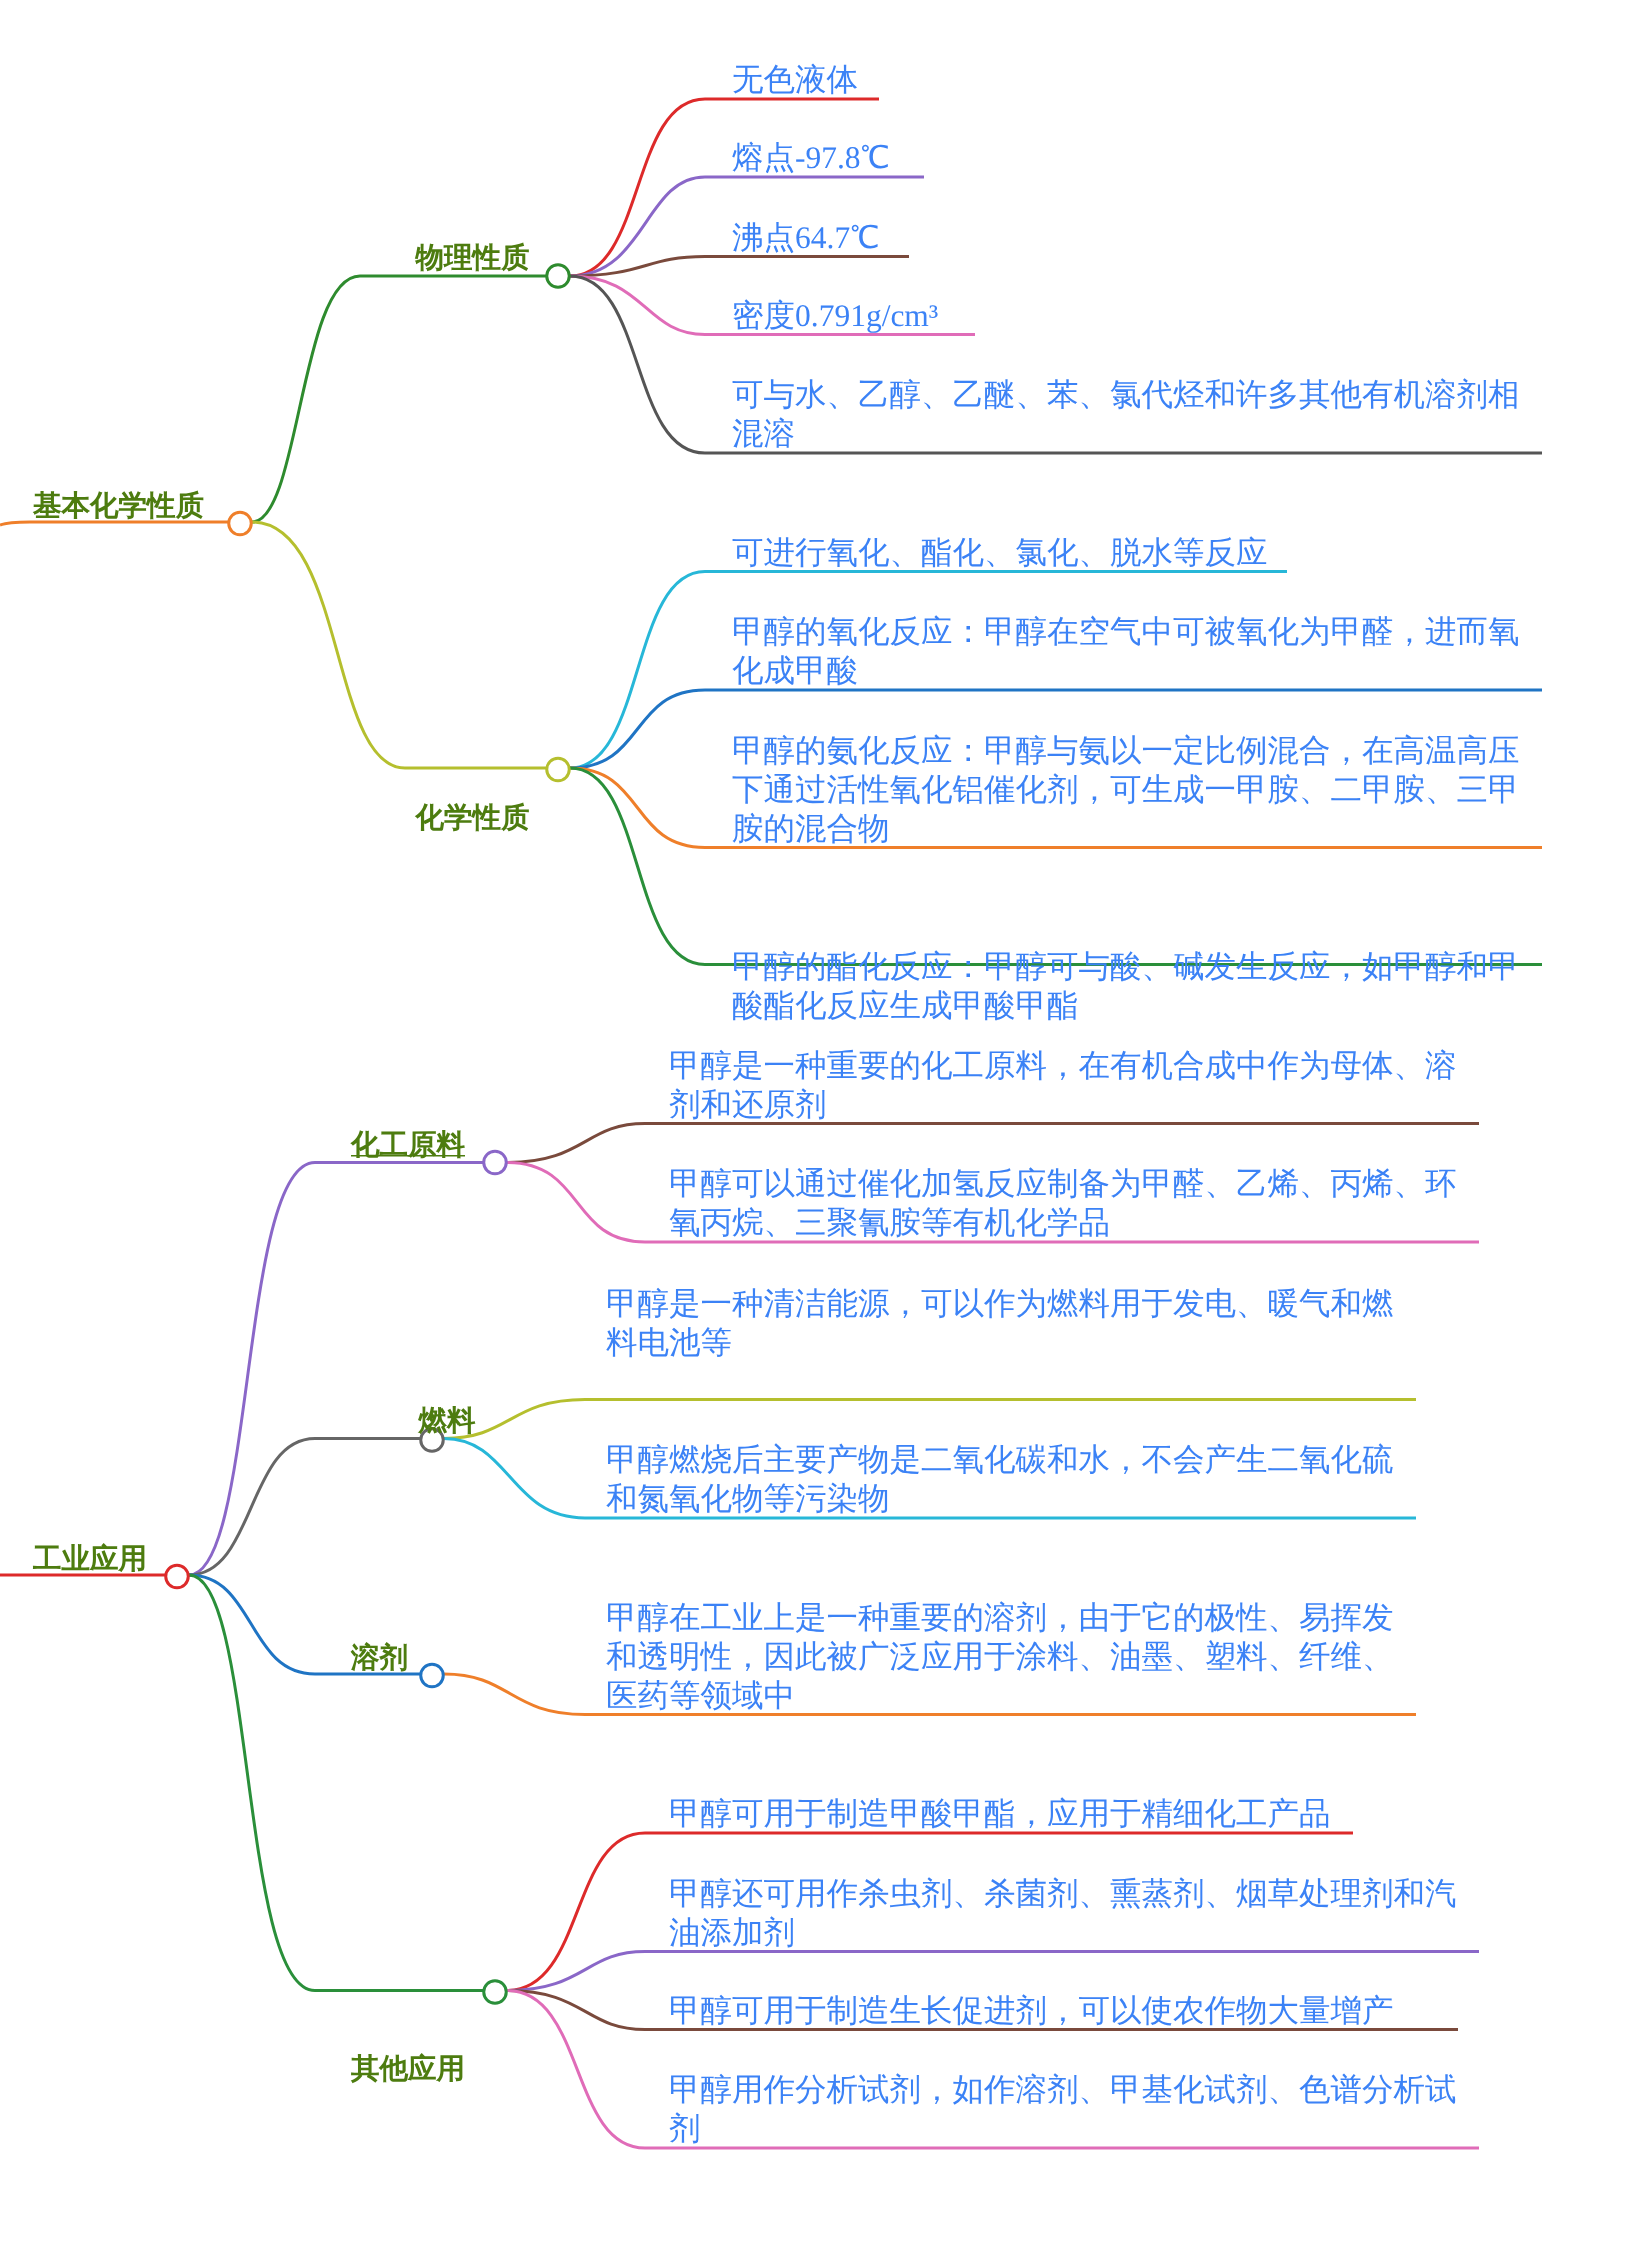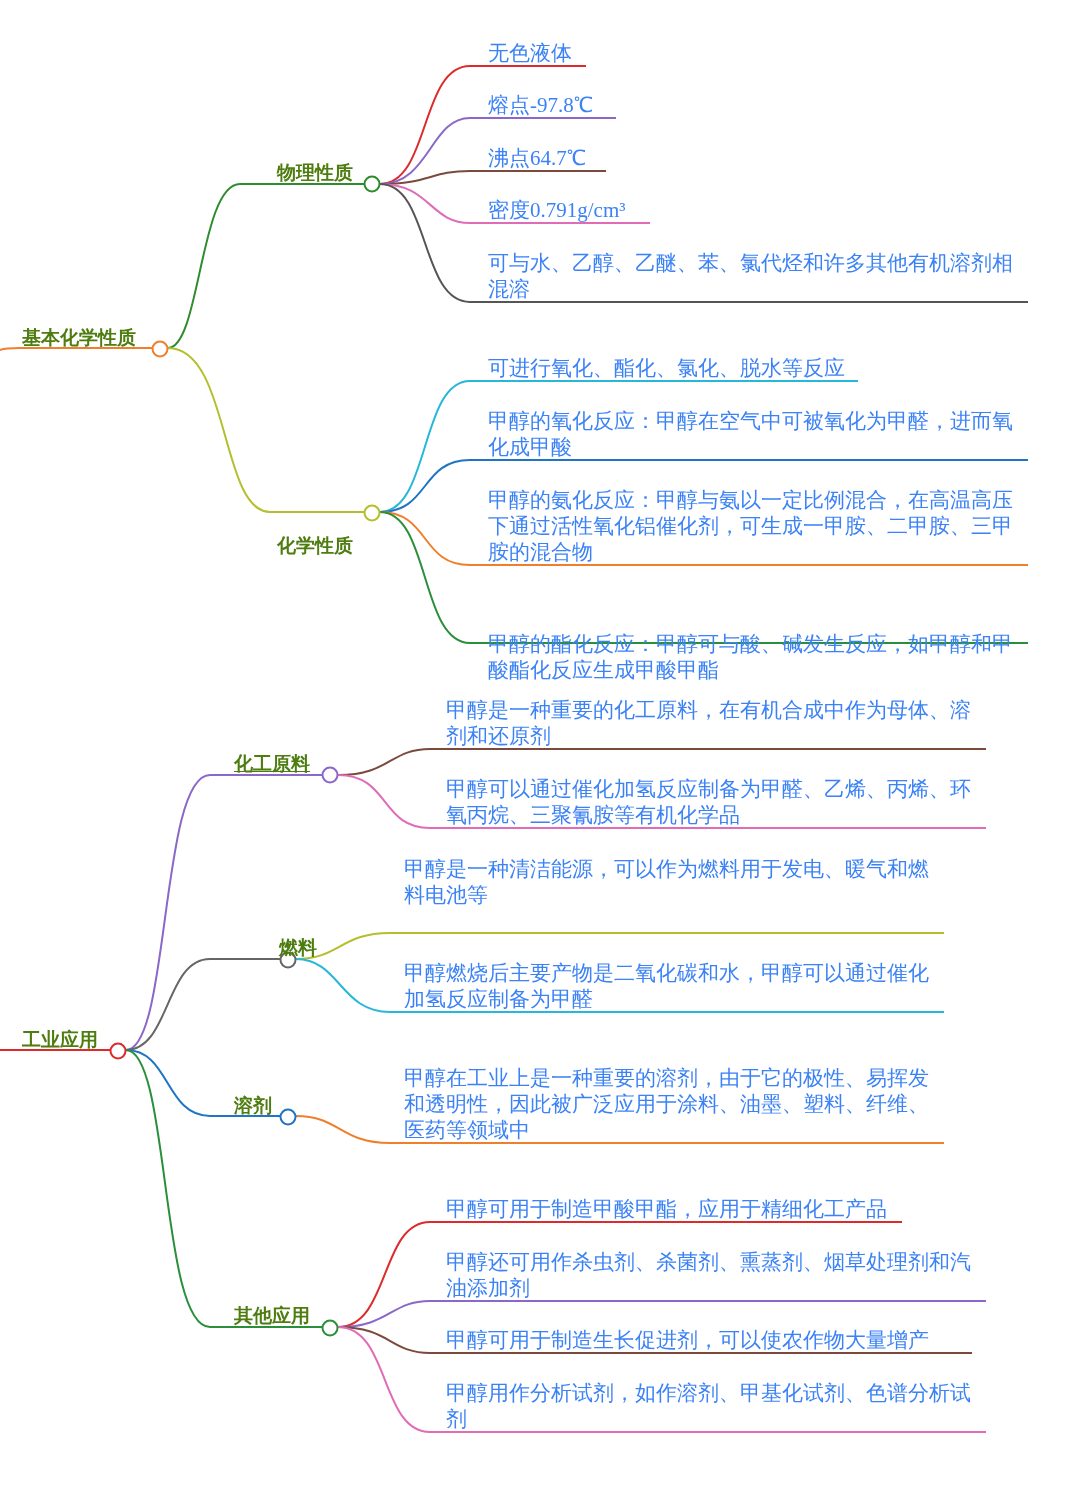--- a/index.html
+++ b/index.html
@@ -61,37 +61,37 @@
   </g>
 </svg>
 
 <div class="lbl" style="left:22px;top:326px;">基本化学性质</div>
 <div class="lbl" style="left:277px;top:161px;">物理性质</div>
 <div class="lbl" style="left:277px;top:490px;margin-top:44px;">化学性质</div>
 <div class="lbl" style="left:22px;top:1028px;">工业应用</div>
 <div class="lbl" style="left:234px;top:752px;text-decoration:underline;">化工原料</div>
 <div class="lbl" style="left:234px;top:936px;margin-left:45px;">燃料</div>
 <div class="lbl" style="left:234px;top:1094px;text-align:center;">溶剂</div>
-<div class="lbl" style="left:234px;top:1304px;">其他应用</div>
+<div class="lbl" style="left:234px;top:1368px;">其他应用</div>
 
 <div class="leaf" style="left:488px;top:40px;">无色液体</div>
 <div class="leaf" style="left:488px;top:92px;">熔点-97.8℃</div>
 <div class="leaf" style="left:488px;top:145px;">沸点64.7℃</div>
 <div class="leaf" style="left:488px;top:197px;">密度0.791g/cm³</div>
 <div class="leaf" style="left:488px;top:250px;width:535px;">可与水、乙醇、乙醚、苯、氯代烃和许多其他有机溶剂相混溶</div>
 
 <div class="leaf" style="left:488px;top:355px;">可进行氧化、酯化、氯化、脱水等反应</div>
 <div class="leaf" style="left:488px;top:408px;width:530px;">甲醇的氧化反应：甲醇在空气中可被氧化为甲醛，进而氧化成甲酸</div>
 <div class="leaf" style="left:488px;top:487px;width:530px;">甲醇的氨化反应：甲醇与氨以一定比例混合，在高温高压下通过活性氧化铝催化剂，可生成一甲胺、二甲胺、三甲胺的混合物</div>
 <div class="leaf" style="left:488px;top:591px;width:530px;margin-top:40px;">甲醇的酯化反应：甲醇可与酸、碱发生反应，如甲醇和甲酸酯化反应生成甲酸甲酯</div>
 
 <div class="leaf" style="left:446px;top:697px;width:530px;">甲醇是一种重要的化工原料，在有机合成中作为母体、溶剂和还原剂</div>
 <div class="leaf" style="left:446px;top:776px;width:530px;">甲醇可以通过催化加氢反应制备为甲醛、乙烯、丙烯、环氧丙烷、三聚氰胺等有机化学品</div>
 
 <div class="leaf" style="left:404px;top:856px;width:530px;">甲醇是一种清洁能源，可以作为燃料用于发电、暖气和燃料电池等</div>
-<div class="leaf" style="left:404px;top:960px;width:530px;">甲醇燃烧后主要产物是二氧化碳和水，甲醇可以通过催化加氢反应制备为甲醛</div>
+<div class="leaf" style="left:404px;top:960px;width:530px;">甲醇燃烧后主要产物是二氧化碳和水，不会产生二氧化硫和氮氧化物等污染物</div>
 
 <div class="leaf" style="left:404px;top:1065px;width:530px;">甲醇在工业上是一种重要的溶剂，由于它的极性、易挥发和透明性，因此被广泛应用于涂料、油墨、塑料、纤维、医药等领域中</div>
 
 <div class="leaf" style="left:446px;top:1196px;">甲醇可用于制造甲酸甲酯，应用于精细化工产品</div>
 <div class="leaf" style="left:446px;top:1249px;width:530px;">甲醇还可用作杀虫剂、杀菌剂、熏蒸剂、烟草处理剂和汽油添加剂</div>
 <div class="leaf" style="left:446px;top:1327px;">甲醇可用于制造生长促进剂，可以使农作物大量增产</div>
 <div class="leaf" style="left:446px;top:1380px;width:530px;">甲醇用作分析试剂，如作溶剂、甲基化试剂、色谱分析试剂</div>
 
 </body></html>

